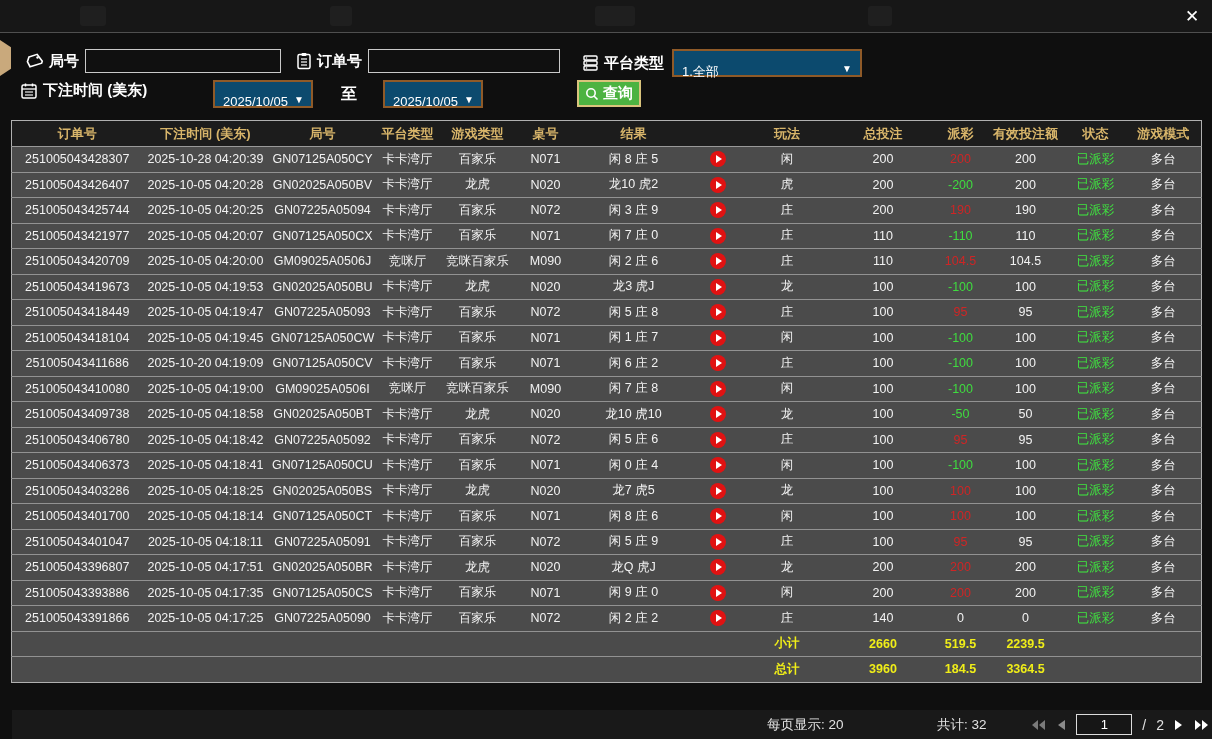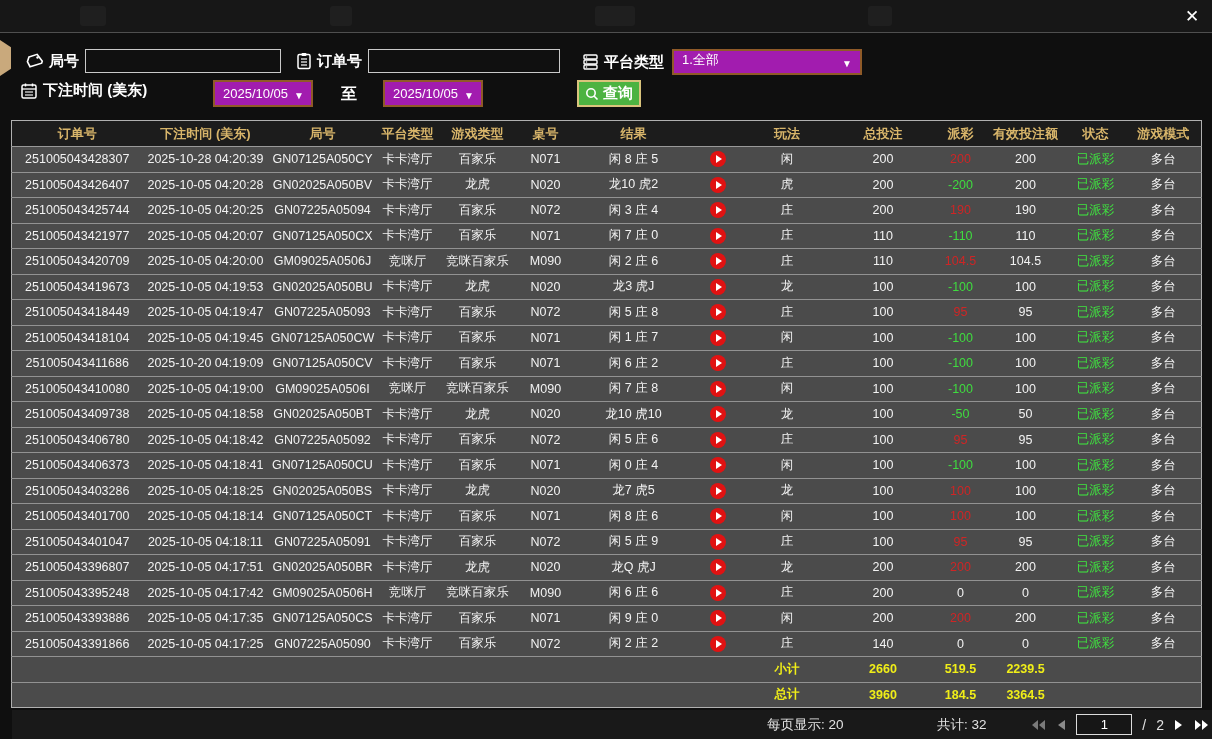--- a/index.html
+++ b/index.html
@@ -29,23 +29,23 @@
   }
   
   .flt { position:absolute; display:flex; align-items:center; }
   .flt-label { color:#fff; font-weight:bold; font-size:15px; white-space:nowrap; }
   .ficon { display:inline-block; margin-right:5px; line-height:0; }
   .txt-input {
     background:#101010; border:1px solid #c9c9c9; height:24px;
     color:#fff; font-size:13px; padding:0 6px; outline:none;
   }
   .date-select, .plat-select {
-    background:#a21caf; border:2px solid #8f5a28; color:#fff;
-    font-size:13px; display:flex; align-items:flex-end; justify-content:space-between;
-    padding:4px 8px; cursor:pointer;
+    background:#0c4a6e; border:2px solid #8f5a28; color:#fff;
+    font-size:13px; display:flex; align-items:flex-start; justify-content:space-between;
+    padding:12px 8px; cursor:pointer;
   }
   .caret { font-size:10px; color:#fff; margin-left:6px; }
   .query-btn {
     position:absolute; left:577px; top:80px; width:64px; height:27px;
     background:var(--btn-green,#4cb341); border:2px solid #d9c37c;
     color:#fff; font-size:15px; font-weight:bold;
     display:flex; align-items:center; justify-content:center; gap:3px; cursor:pointer;
   }
   
   table {
@@ -254,21 +254,21 @@
         <td class="status-green">已派彩</td>
         <td>多台</td>
       </tr>
       <tr>
         <td>251005043425744</td>
         <td>2025-10-05 04:20:25</td>
         <td>GN07225A05094</td>
         <td>卡卡湾厅</td>
         <td>百家乐</td>
         <td>N072</td>
-        <td>闲 3 庄 4</td>
+        <td>闲 3 庄 9</td>
         <td><span class="play-btn">
             <span class="play-tri"></span>
           </span></td>
         <td>庄</td>
         <td>200</td>
         <td class="p-red">190</td>
         <td>190</td>
         <td class="status-green">已派彩</td>
         <td>多台</td>
       </tr>
@@ -514,38 +514,20 @@
         <td>龙虎</td>
         <td>N020</td>
         <td>龙Q 虎J</td>
         <td><span class="play-btn">
             <span class="play-tri"></span>
           </span></td>
         <td>龙</td>
         <td>200</td>
         <td class="p-red">200</td>
         <td>200</td>
-        <td class="status-green">已派彩</td>
-        <td>多台</td>
-      </tr>
-      <tr>
-        <td>251005043395248</td>
-        <td>2025-10-05 04:17:42</td>
-        <td>GM09025A0506H</td>
-        <td>竞咪厅</td>
-        <td>竞咪百家乐</td>
-        <td>M090</td>
-        <td>闲 6 庄 6</td>
-        <td><span class="play-btn">
-            <span class="play-tri"></span>
-          </span></td>
-        <td>庄</td>
-        <td>200</td>
-        <td class="p-white">0</td>
-        <td>0</td>
         <td class="status-green">已派彩</td>
         <td>多台</td>
       </tr>
       <tr>
         <td>251005043393886</td>
         <td>2025-10-05 04:17:35</td>
         <td>GN07125A050CS</td>
         <td>卡卡湾厅</td>
         <td>百家乐</td>
         <td>N071</td>

